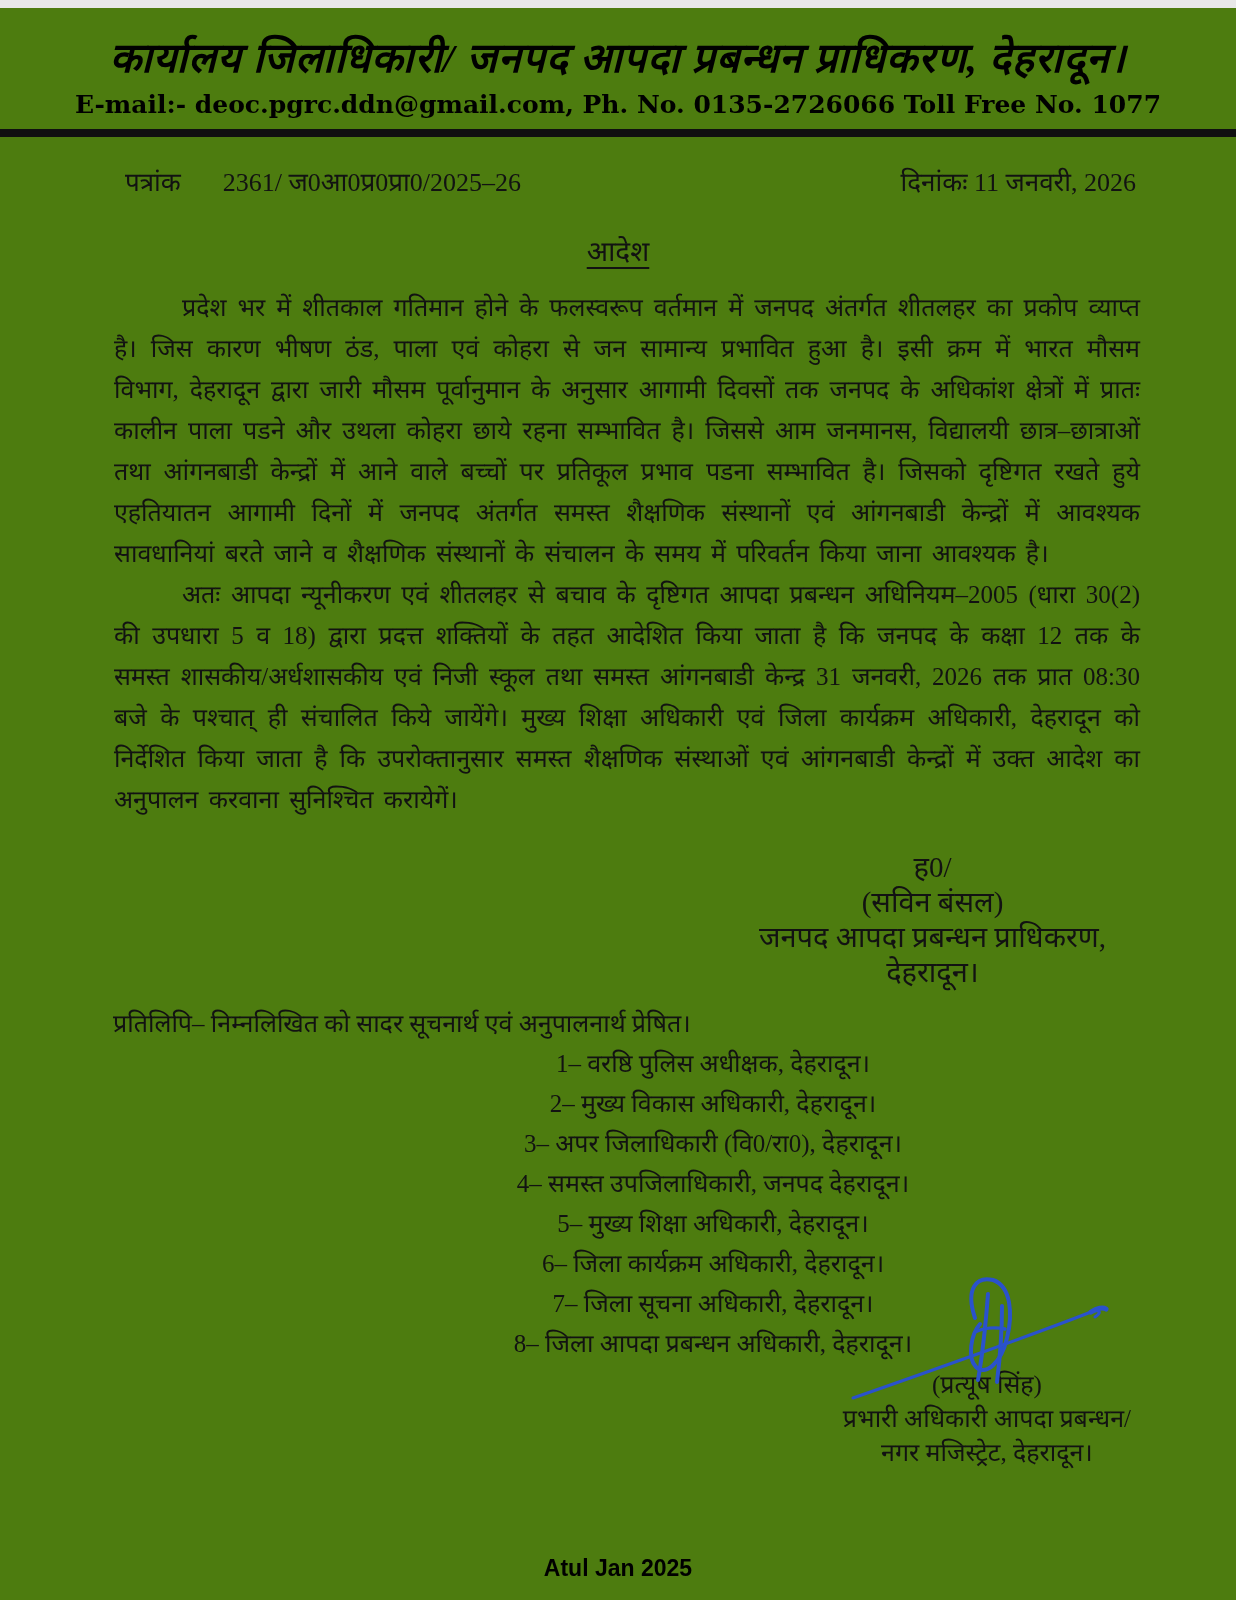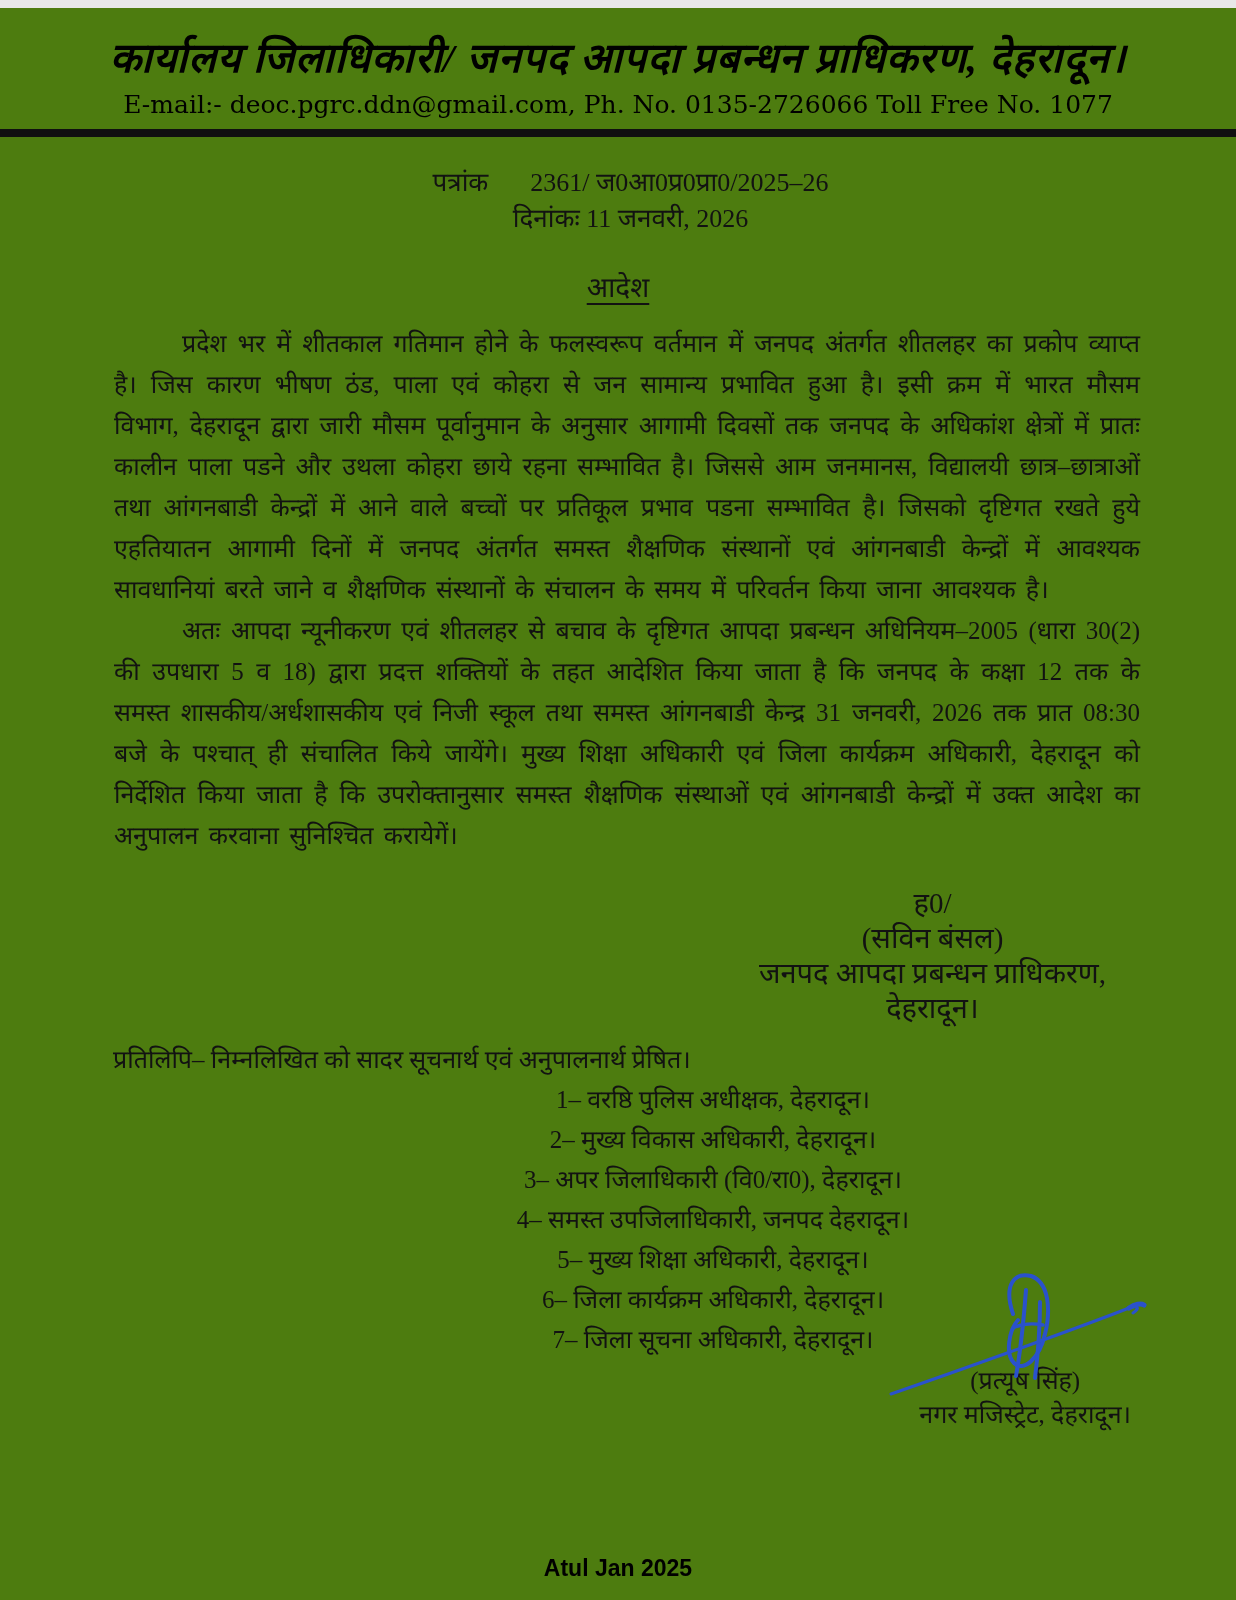--- a/index.html
+++ b/index.html
@@ -19,38 +19,37 @@
     font-size: 41px;
     font-weight: bold;
     font-style: italic;
     letter-spacing: 1px;
     color: #000;
     white-space: nowrap;
   }
   .contact-line {
     margin-top: 6px;
     font-size: 25px;
-    font-weight: normal;
+    font-weight: bold;
     font-family: "DejaVu Serif", serif;
     color: #000;
   }
   .double-rule {
     margin-top: 10px;
     height: 4px;
     border-top: 5px solid #101010;
     border-bottom: 3px solid #101010;
     width: 100%;
   }
   .meta-row {
     display: flex;
     justify-content: space-between;
-    align-items: center;
+    align-items: flex-end;
     padding: 26px 100px 0 125px;
     font-size: 26px;
-    flex-direction: column;
   }
   .letter-no-group { display: flex; gap: 42px; }
   .order-title {
     text-align: center;
     margin-top: 32px;
     font-size: 28px;
     font-weight: normal;
     text-decoration: underline;
     text-underline-offset: 6px;
   }
@@ -141,32 +140,34 @@
   <div class="copy-heading">प्रतिलिपि– निम्नलिखित को सादर सूचनार्थ एवं अनुपालनार्थ प्रेषित।</div>
 
   <div class="copy-list">
     <div class="copy-item">1– वरष्ठि पुलिस अधीक्षक, देहरादून।</div>
     <div class="copy-item">2– मुख्य विकास अधिकारी, देहरादून।</div>
     <div class="copy-item">3– अपर जिलाधिकारी (वि0/रा0), देहरादून।</div>
     <div class="copy-item">4– समस्त उपजिलाधिकारी, जनपद देहरादून।</div>
     <div class="copy-item">5– मुख्य शिक्षा अधिकारी, देहरादून।</div>
     <div class="copy-item">6– जिला कार्यक्रम अधिकारी, देहरादून।</div>
     <div class="copy-item">7– जिला सूचना अधिकारी, देहरादून।</div>
+    <div class="copy-item">8– जिला आपदा प्रबन्धन अधिकारी, देहरादून।</div>
   </div>
 
   <div class="sig-secondary-wrap">
     <svg class="signature-svg" width="300" height="140" viewBox="0 0 300 140" fill="none">
       <g stroke="#2a52cc" stroke-linecap="round" fill="none">
         <path d="M150,46 C140,16 152,4 168,8 C186,14 188,42 182,66 C176,92 160,104 151,95 C142,86 146,62 155,52" stroke-width="4"></path>
         <path d="M163,22 C161,48 158,80 153,108" stroke-width="4"></path>
         <path d="M177,34 C177,60 175,86 172,110" stroke-width="4"></path>
         <path d="M150,60 C158,56 170,55 180,57" stroke-width="3.5"></path>
         <path d="M28,126 C80,108 210,62 266,40 C274,37 278,40 270,45" stroke-width="3"></path>
         <path d="M266,40 C272,36 278,35 281,37" stroke-width="5"></path>
       </g>
     </svg>
     <div>(प्रत्यूष सिंह)</div>
+    <div>प्रभारी अधिकारी आपदा प्रबन्धन/</div>
     <div>नगर मजिस्ट्रेट, देहरादून।</div>
   </div>
 
   <div class="page-footer">Atul Jan 2025</div>
 
 </div>
 
 </body></html>

